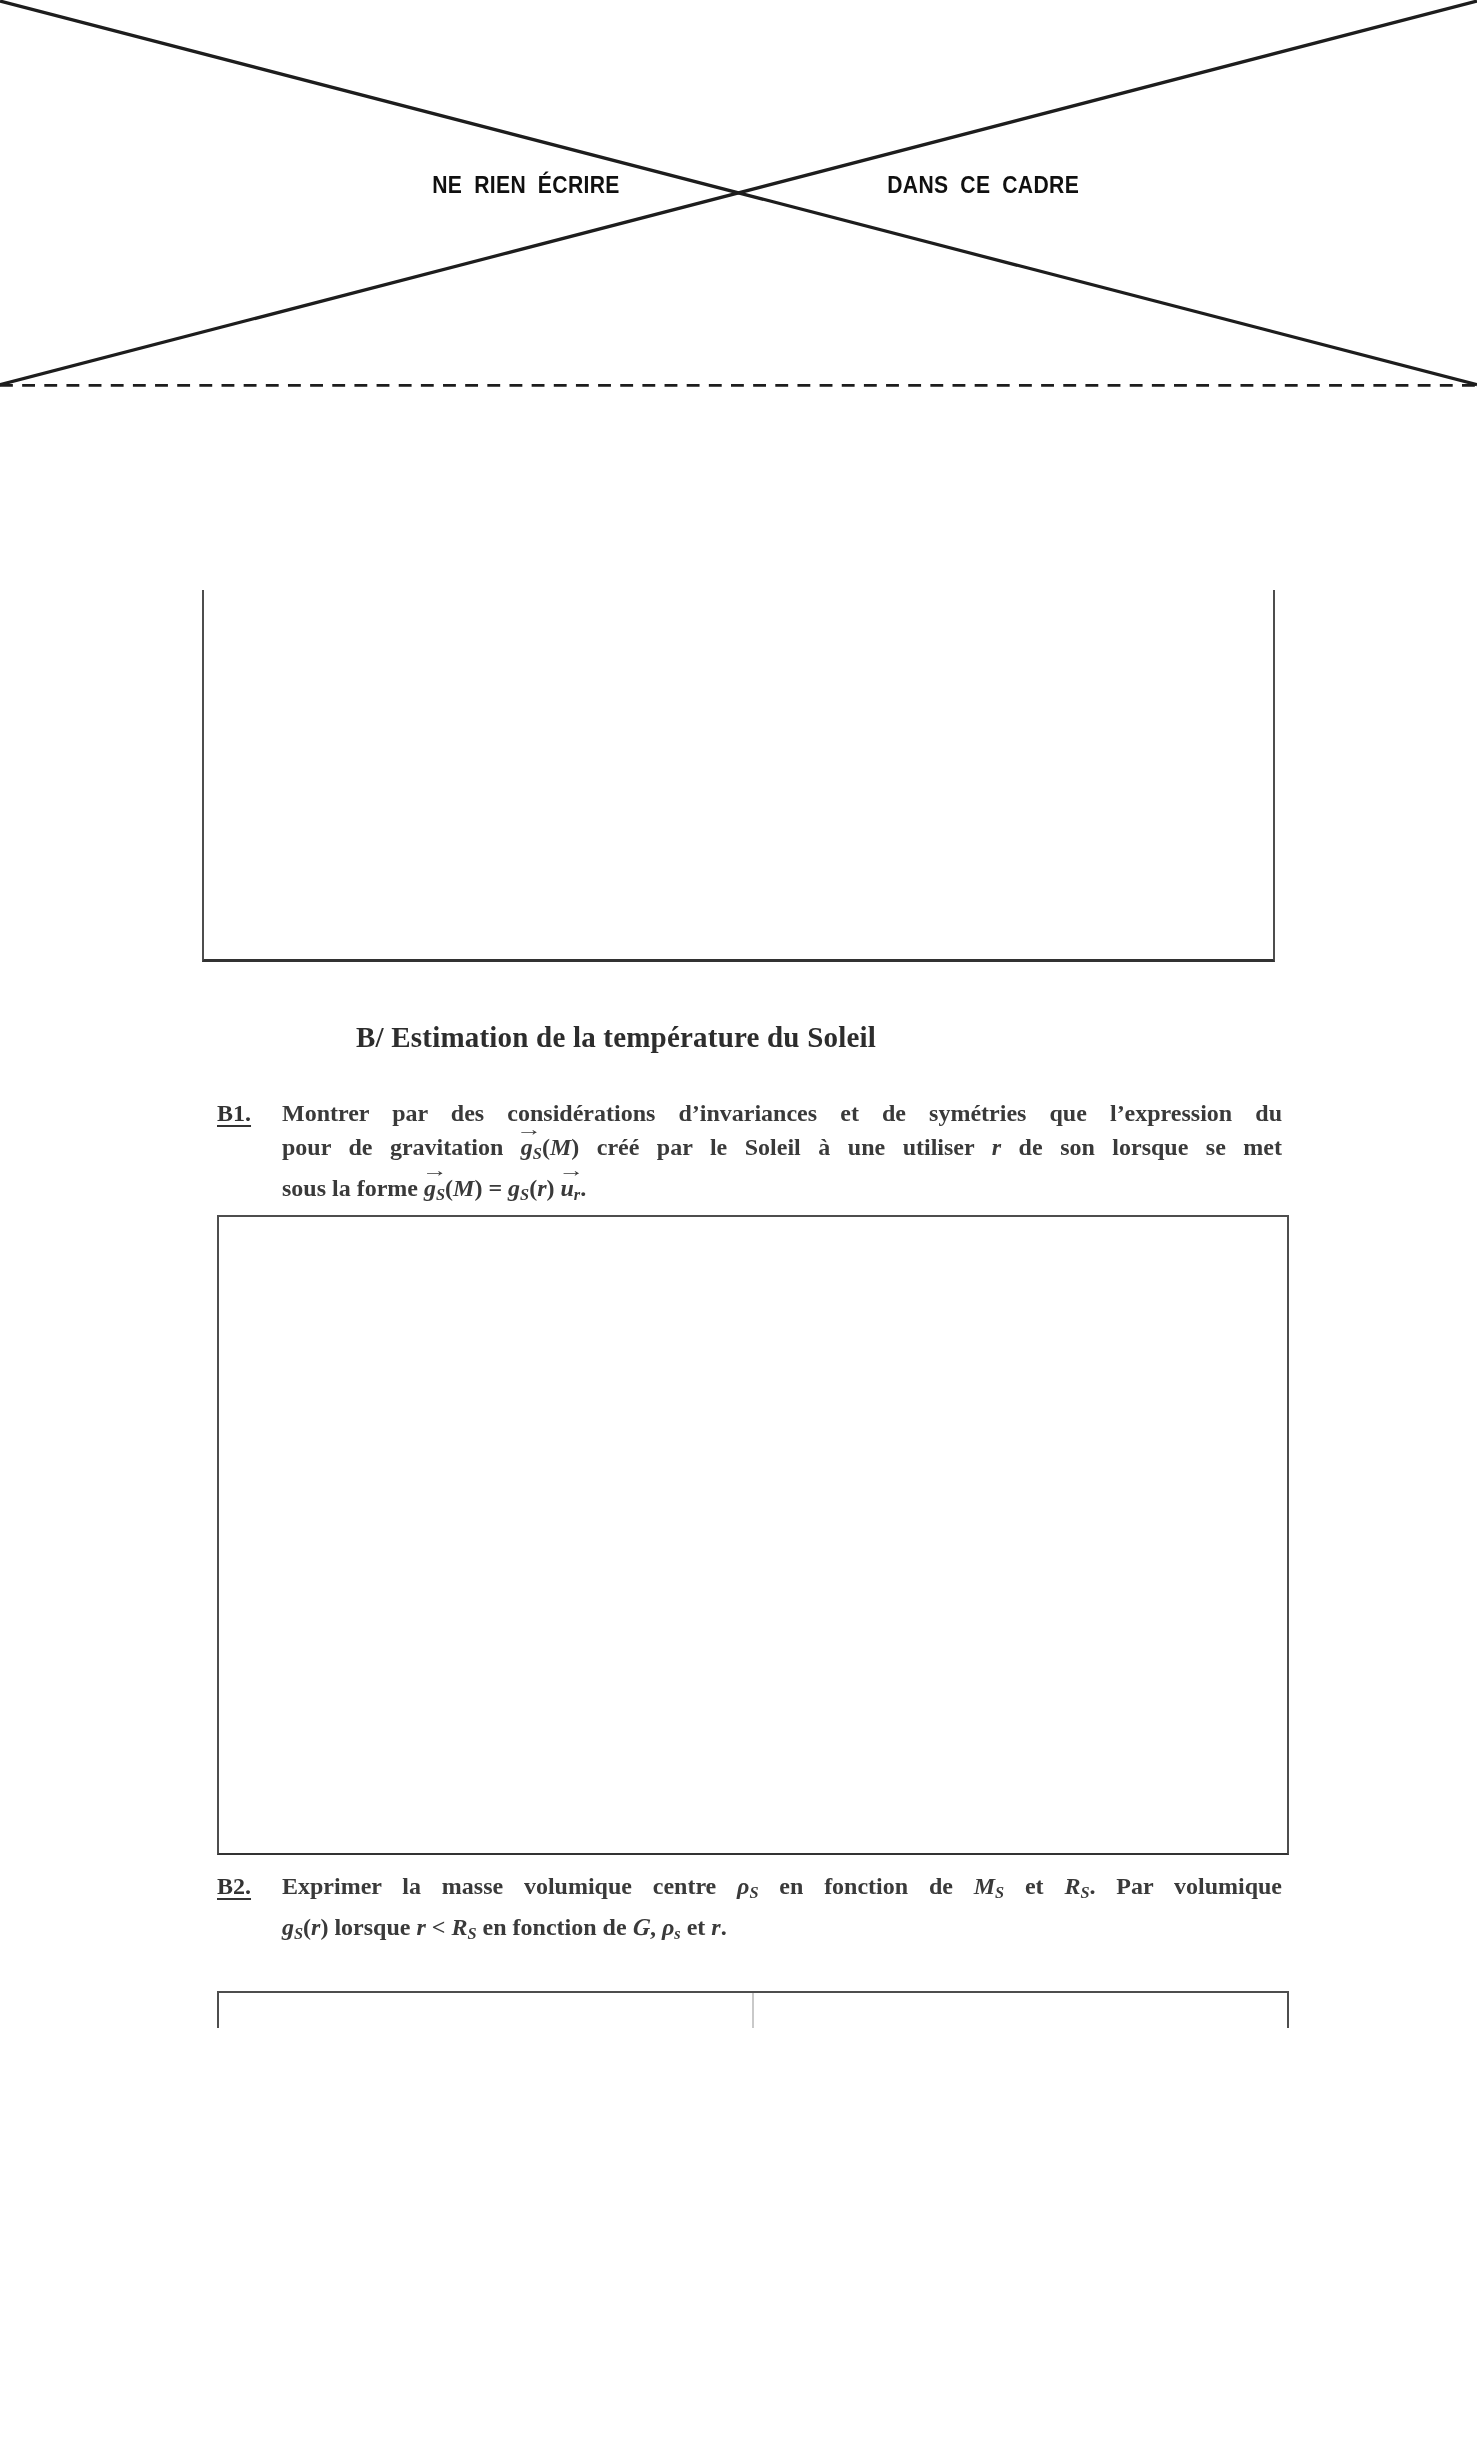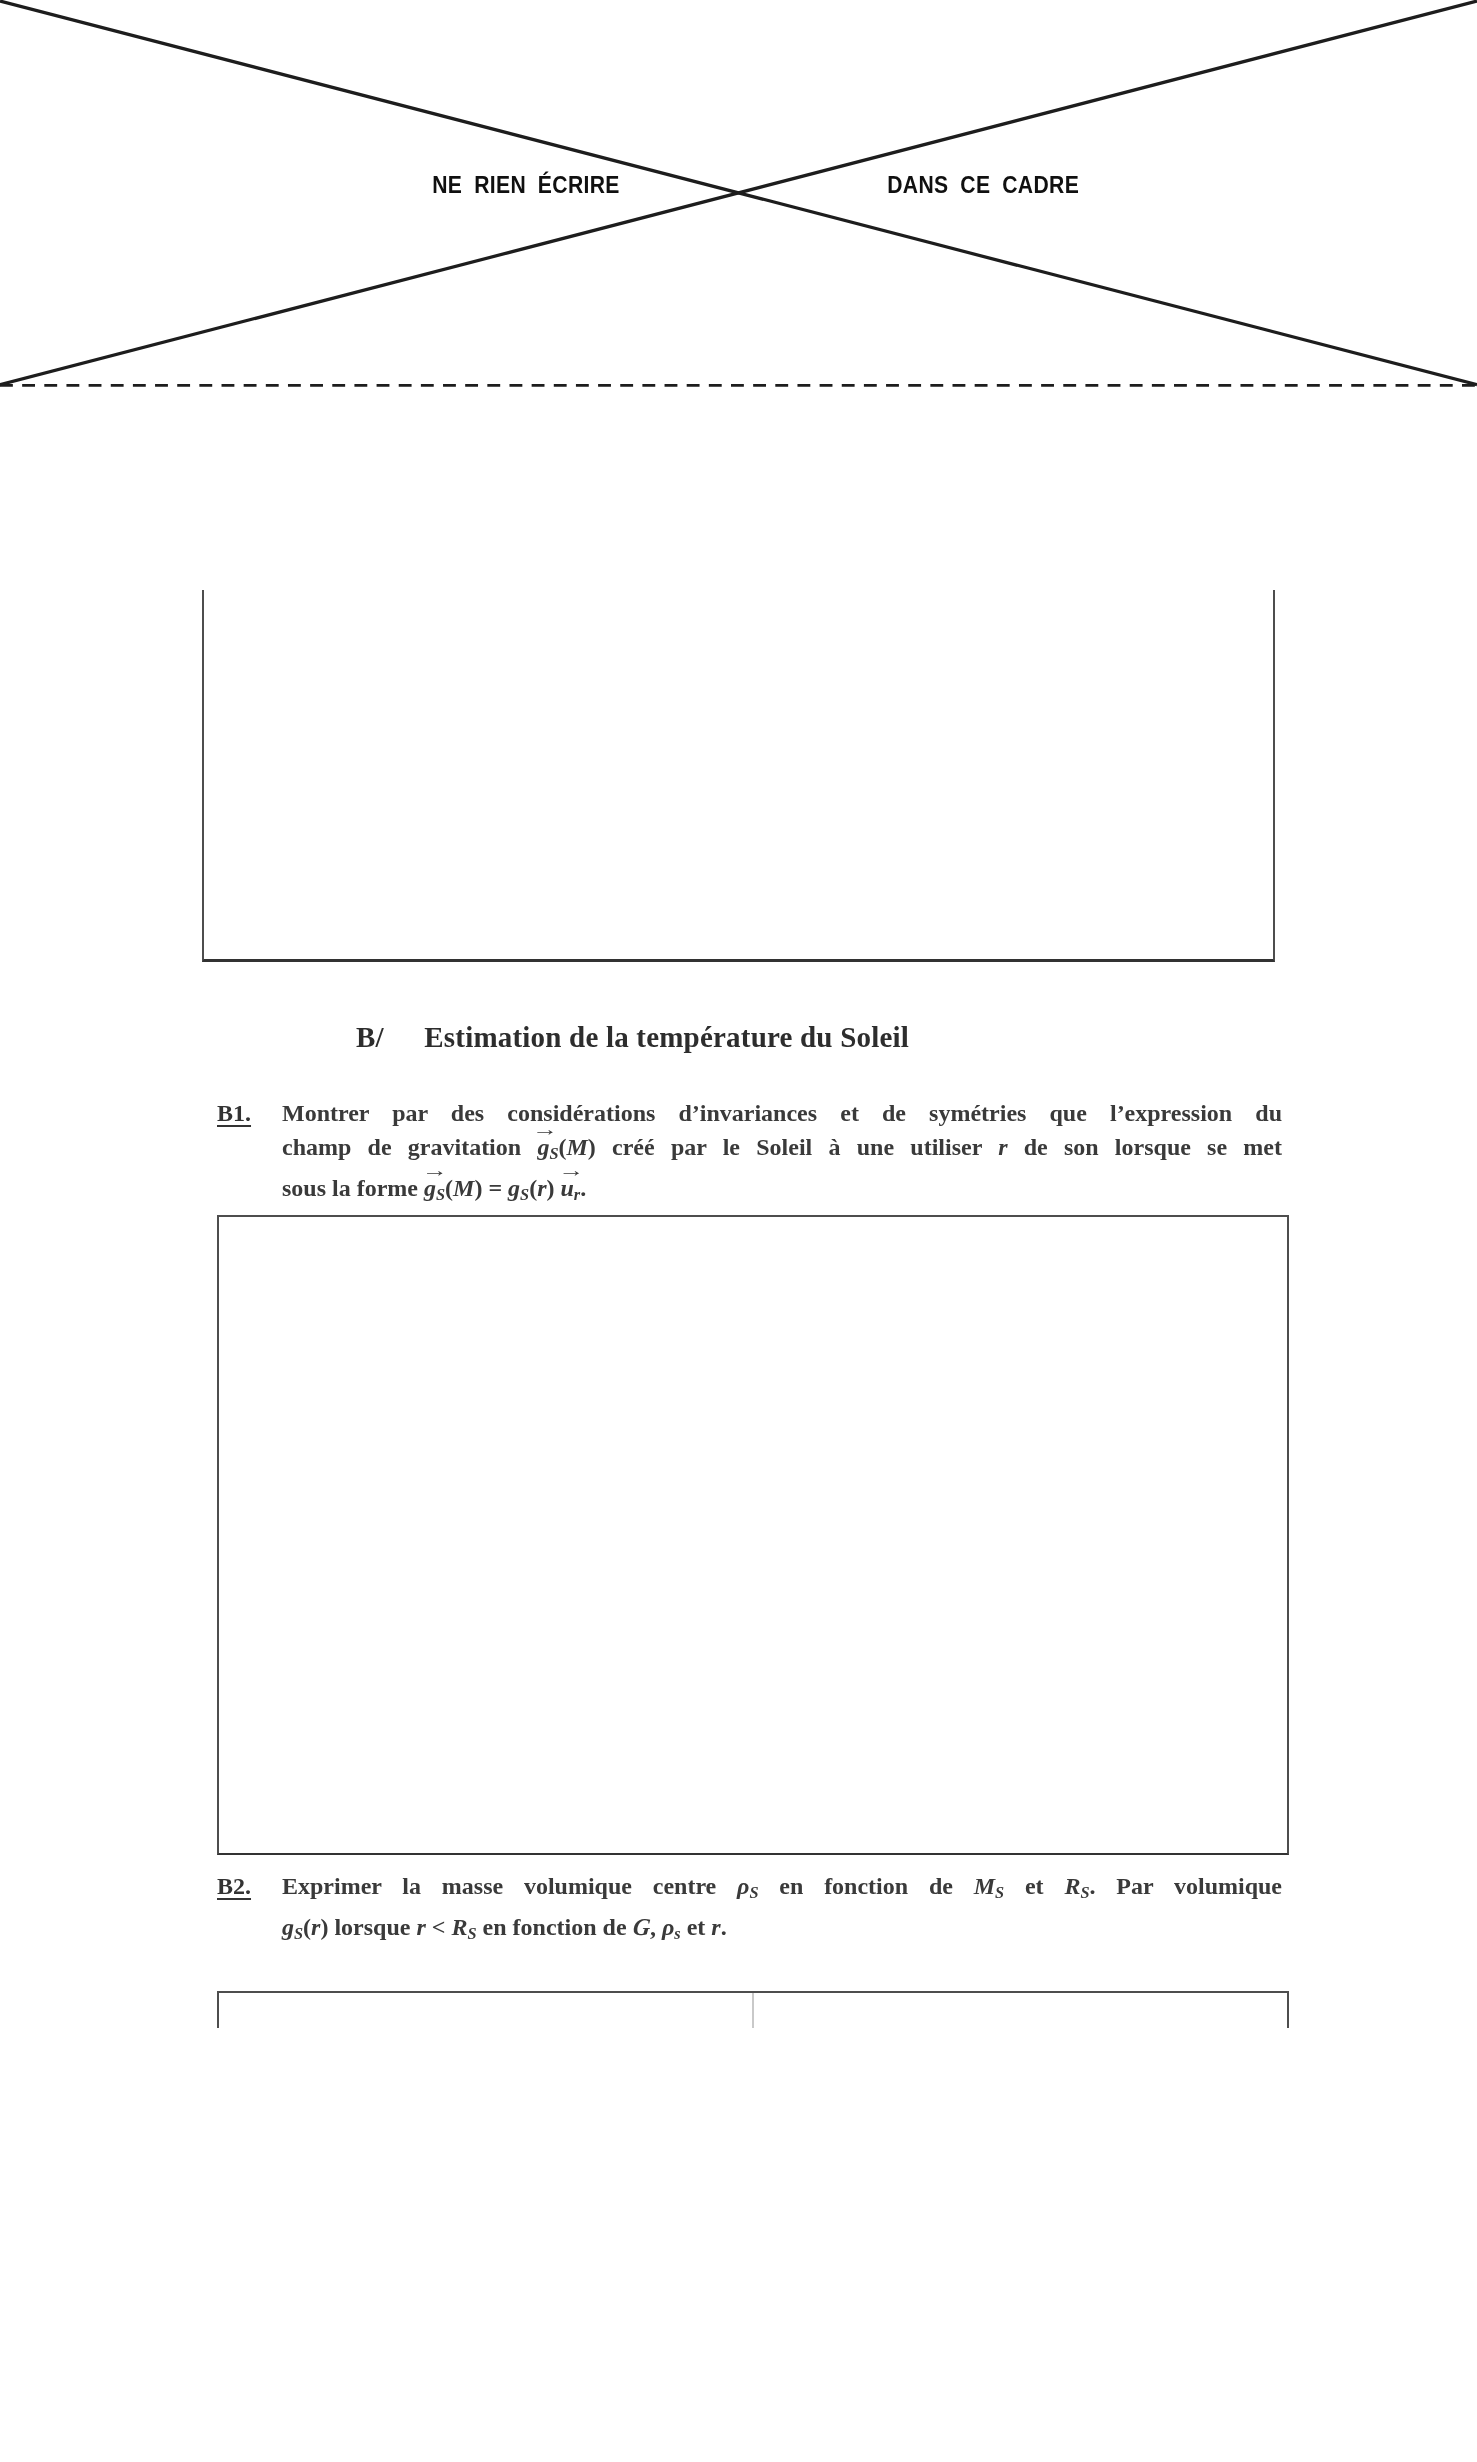--- a/index.html
+++ b/index.html
@@ -62,21 +62,21 @@
     position:absolute;
     left:356px;top:1022px;
     margin:0;
     font-size:29px;
     font-weight:bold;
     color:#2d2d2d;
     line-height:1.1;
     white-space:nowrap;
     letter-spacing:0.2px;
   }
-  .heading .htitle{margin-left:33px;}
+  .heading .htitle{}
   
   .question{
     position:absolute;
     left:201px;
     width:1081px;
     padding-left:81px;
     box-sizing:border-box;
     font-size:24px;
     line-height:34px;
     color:#3a3a3a;
@@ -138,21 +138,21 @@
   <div class="box box1"></div>
 
   <h2 class="heading">
     <span>B/</span>
     <span class="htitle">Estimation de la température du Soleil</span>
   </h2>
 
   <div class="question q1">
     <span class="qlabel">B1.</span>
     <div class="qline just"><span class="">Montrer par des considérations d’invariances et de symétries que l’expression du</span></div>
-    <div class="qline just"><span class="">champ de gravitation </span><span class="vec"><span class="arr">→</span><span class="mi">g</span><span class="msub">S</span></span><span class="">(</span><span class="mi">M</span><span class="">) créé par le Soleil à une utiliser </span><span class="mi">r</span><span class=""> de son lorsque se met</span></div>
+    <div class="qline just"><span class="">pour de gravitation </span><span class="vec"><span class="arr">→</span><span class="mi">g</span><span class="msub">S</span></span><span class="">(</span><span class="mi">M</span><span class="">) créé par le Soleil à une utiliser </span><span class="mi">r</span><span class=""> de son lorsque se met</span></div>
     <div class="qline"><span class="">sous la forme </span><span class="vec"><span class="arr">→</span><span class="mi">g</span><span class="msub">S</span></span><span class="">(</span><span class="mi">M</span><span class="">) = </span><span class="mi">g</span><span class="msub">S</span><span class="">(</span><span class="mi">r</span><span class="">) </span><span class="vec"><span class="arr">→</span><span class="mi">u</span><span class="msub">r</span></span><span class="">.</span></div>
   </div>
 
   <div class="box box2"></div>
 
   <div class="question q2">
     <span class="qlabel">B2.</span>
     <div class="qline just"><span class="">Exprimer la masse volumique centre </span><span class="mi">ρ</span><span class="msub">S</span><span class=""> en fonction de </span><span class="mi">M</span><span class="msub">S</span><span class=""> et </span><span class="mi">R</span><span class="msub">S</span><span class="">. Par volumique</span></div>
     <div class="qline"><span class="mi">g</span><span class="msub">S</span><span class="">(</span><span class="mi">r</span><span class="">) lorsque </span><span class="mi">r</span><span class=""> &lt; </span><span class="mi">R</span><span class="msub">S</span><span class=""> en fonction de </span><span class="cal">G</span><span class="">, </span><span class="mi">ρ</span><span class="msub">s</span><span class=""> et </span><span class="mi">r</span><span class="">.</span></div>
   </div>

